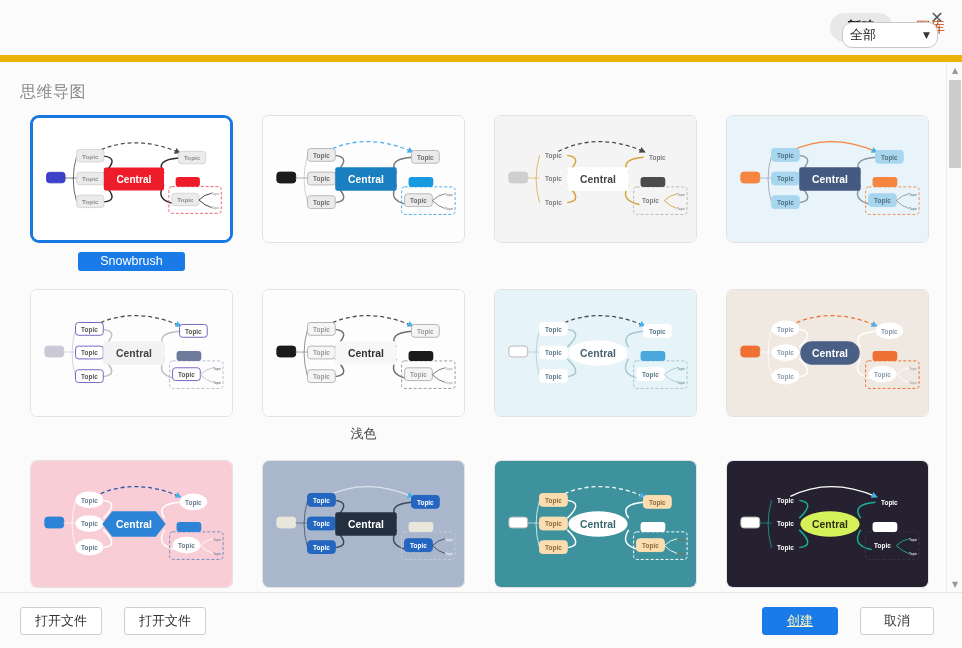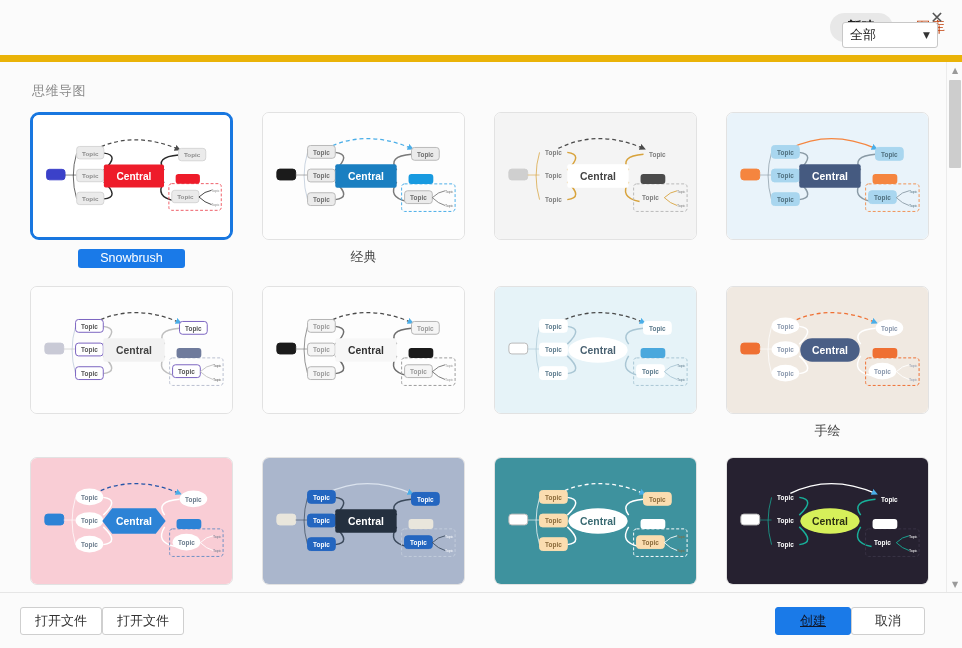--- a/index.html
+++ b/index.html
@@ -35,40 +35,40 @@
   .close-btn {
     position: absolute; right: 12px; top: 4px;
     width: 26px; height: 26px;
     display: flex; align-items: center; justify-content: center;
     color: #555; font-size: 16px; cursor: pointer;
     font-family: "DejaVu Sans", sans-serif;
   }
   .filter-select {
     position: absolute; right: 24px; top: 22px;
     width: 96px; height: 26px;
-    background: #fff; border: 1px solid #c8c8c8; border-radius: 3px;
+    background: #fff; border: 1px solid #c8c8c8; border-radius: 10px;
     display: flex; align-items: center; padding: 0 7px;
     font-size: 13px; color: #222; cursor: pointer;
   }
   .filter-select .sel-val { flex: 1; }
   .chev { font-size: 9px; color: #333; font-family: "DejaVu Sans", sans-serif; }
 
   
   .body-area {
     flex: 1; position: relative; overflow: hidden;
     background: #fbfbfb;
     border-bottom: 1px solid #e6e6e6;
   }
   .scroll-region {
     position: absolute; left: 0; top: 0; right: 16px; bottom: 0;
     overflow: hidden; padding: 20px 0 0 0;
   }
   .section-title {
-    font-size: 13px; color: #8a8a8a;
-    margin: 0 0 12px 32px; letter-spacing: .5px;
+    font-size: 16px; color: #8a8a8a;
+    margin: 0 0 12px 20px; letter-spacing: .5px;
   }
   .grid {
     display: grid;
     grid-template-columns: repeat(4, 203px);
     column-gap: 29px; row-gap: 18px;
     padding-left: 30px;
   }
   .card { width: 203px; cursor: pointer; }
   .thumb {
     position: relative; width: 203px; height: 128px;
@@ -113,26 +113,26 @@
   .footer {
     height: 55px; min-height: 55px; background: #fbfbfb;
     display: flex; align-items: center;
     padding: 0 20px; position: relative;
   }
   .btn {
     height: 28px; min-width: 74px; padding: 0 14px;
     border: 1px solid #cfcfcf; border-radius: 3px;
     background: #fff; color: #333; font-size: 13px;
     display: inline-flex; align-items: center; justify-content: center;
-    cursor: pointer; margin-right: 0;
+    cursor: pointer; margin-right: 22px;
     font-family: "Liberation Sans", sans-serif;
   }
   .footer-right { position: absolute; right: 20px; display: flex; }
   .btn.primary {
-    background: #1a7ae8; border-color: #1a7ae8; color: #0f172a; min-width: 76px; text-decoration: underline;
+    background: #1a7ae8; border-color: #1a7ae8; color: #fef9c3; min-width: 76px; text-decoration: underline;
   }
 </style>
 </head>
 <body>
 
 <div class="app">
 
   <div class="header">
     <div class="tabs">
       <div class="tab active">新建</div>
@@ -224,21 +224,20 @@
                   <text x="157" y="88.5" font-size="6.5" font-weight="bold" fill="#6e6e6e" text-anchor="middle" font-family="Liberation Sans, sans-serif">Topic</text>
                   <path d="M171 86 Q177 80 184 79" fill="none" stroke="#7a7a7a" stroke-width=".9"></path>
                   <path d="M171 86 Q177 92 184 94" fill="none" stroke="#7a7a7a" stroke-width=".9"></path>
                   <text x="188" y="81" font-size="3.6" fill="#6e6e6e" text-anchor="middle" font-family="Liberation Sans, sans-serif">Topic</text>
                   <text x="188" y="96" font-size="3.6" fill="#6e6e6e" text-anchor="middle" font-family="Liberation Sans, sans-serif">Topic</text>
                   <rect x="73" y="52" width="62" height="24" rx="2" fill="#1a7fc1"></rect>
                   <text x="104" y="68" font-size="10.5" font-weight="bold" fill="#ffffff" text-anchor="middle" font-family="Liberation Sans, sans-serif">Central</text>
                 </svg>
               </div>
      </div>
-     <div class="card-label"><span>经典</span></div>
           </div>
           <div class="card">
             <div class="thumb">
        <div class="mm">
                 <svg viewBox="0 0 203 128" preserveAspectRatio="none" xmlns="http://www.w3.org/2000/svg">
                   <rect x="0" y="0" width="203" height="128" fill="#f4f4f4"></rect>
                   <path d="M45 40 Q38 64 45 88" fill="none" stroke="#d8a33c" stroke-width="1" opacity=".75"></path>
                   <rect x="14" y="57" width="19" height="11" rx="3" fill="#cfcfcf" stroke="#cfcfcf" stroke-width="1"></rect>
                   <line x1="33" y1="63" x2="45" y2="63" stroke="#d8a33c" stroke-width="1" opacity=".6"></line>
                   <path d="M73 40 Q90 42 73 58" fill="none" stroke="#d8a33c" stroke-width="1.5"></path>
@@ -384,20 +383,21 @@
                   <text x="157" y="88.5" font-size="6.5" font-weight="bold" fill="#9a9a9a" text-anchor="middle" font-family="Liberation Sans, sans-serif">Topic</text>
                   <path d="M171 86 Q177 80 184 79" fill="none" stroke="#6e6e6e" stroke-width=".9"></path>
                   <path d="M171 86 Q177 92 184 94" fill="none" stroke="#6e6e6e" stroke-width=".9"></path>
                   <text x="188" y="81" font-size="3.6" fill="#9a9a9a" text-anchor="middle" font-family="Liberation Sans, sans-serif">Topic</text>
                   <text x="188" y="96" font-size="3.6" fill="#9a9a9a" text-anchor="middle" font-family="Liberation Sans, sans-serif">Topic</text>
                   <rect x="73" y="52" width="62" height="24" rx="2" fill="#f7f7f7"></rect>
                   <text x="104" y="68" font-size="10.5" font-weight="bold" fill="#333333" text-anchor="middle" font-family="Liberation Sans, sans-serif">Central</text>
                 </svg>
               </div>
      </div>
+     <div class="card-label"><span>浅色</span></div>
           </div>
           <div class="card">
             <div class="thumb">
        <div class="mm">
                 <svg viewBox="0 0 203 128" preserveAspectRatio="none" xmlns="http://www.w3.org/2000/svg">
                   <rect x="0" y="0" width="203" height="128" fill="#e6f3f8"></rect>
                   <path d="M45 40 Q38 64 45 88" fill="none" stroke="#a9c6d4" stroke-width="1" opacity=".75"></path>
                   <rect x="14" y="57" width="19" height="11" rx="3" fill="#ffffff" stroke="#b9b9b9" stroke-width="1"></rect>
                   <line x1="33" y1="63" x2="45" y2="63" stroke="#a9c6d4" stroke-width="1" opacity=".6"></line>
                   <path d="M73 40 Q90 42 73 58" fill="none" stroke="#a9c6d4" stroke-width="1.5"></path>
@@ -466,21 +466,20 @@
                   <text x="157" y="88.5" font-size="6.5" font-weight="bold" fill="#8a98ad" text-anchor="middle" font-family="Liberation Sans, sans-serif">Topic</text>
                   <path d="M171 86 Q177 80 184 79" fill="none" stroke="#ffffff" stroke-width=".9"></path>
                   <path d="M171 86 Q177 92 184 94" fill="none" stroke="#ffffff" stroke-width=".9"></path>
                   <text x="188" y="81" font-size="3.6" fill="#8a98ad" text-anchor="middle" font-family="Liberation Sans, sans-serif">Topic</text>
                   <text x="188" y="96" font-size="3.6" fill="#8a98ad" text-anchor="middle" font-family="Liberation Sans, sans-serif">Topic</text>
                   <rect x="74" y="52" width="60" height="24" rx="12" fill="#4a5f86"></rect>
                   <text x="104" y="68" font-size="10.5" font-weight="bold" fill="#ffffff" text-anchor="middle" font-family="Liberation Sans, sans-serif">Central</text>
                 </svg>
               </div>
      </div>
-     <div class="card-label"><span>手绘</span></div>
           </div>
           <div class="card">
             <div class="thumb">
        <div class="mm">
                 <svg viewBox="0 0 203 128" preserveAspectRatio="none" xmlns="http://www.w3.org/2000/svg">
                   <rect x="0" y="0" width="203" height="128" fill="#f9cdd5"></rect>
                   <path d="M45 40 Q38 64 45 88" fill="none" stroke="#ffffff" stroke-width="1" opacity=".75"></path>
                   <rect x="14" y="57" width="19" height="11" rx="3" fill="#2d83d6" stroke="#2d83d6" stroke-width="1"></rect>
                   <line x1="33" y1="63" x2="45" y2="63" stroke="#ffffff" stroke-width="1" opacity=".6"></line>
                   <path d="M73 40 Q90 42 73 58" fill="none" stroke="#ffffff" stroke-width="1.5"></path>
@@ -642,16 +641,16 @@
       <div class="vs-thumb"></div>
       <div class="vs-arrow vs-down">▼</div>
     </div>
   </div>
 
   <div class="footer">
     <div class="btn">打开文件</div>
     <div class="btn">打开文件</div>
     <div class="footer-right">
       <div class="btn primary">创建</div>
-      <div class="btn" style="margin-right:17px">取消</div>
+      <div class="btn" style="margin-right:8px">取消</div>
     </div>
   </div>
 </div>
 
 </body></html>

